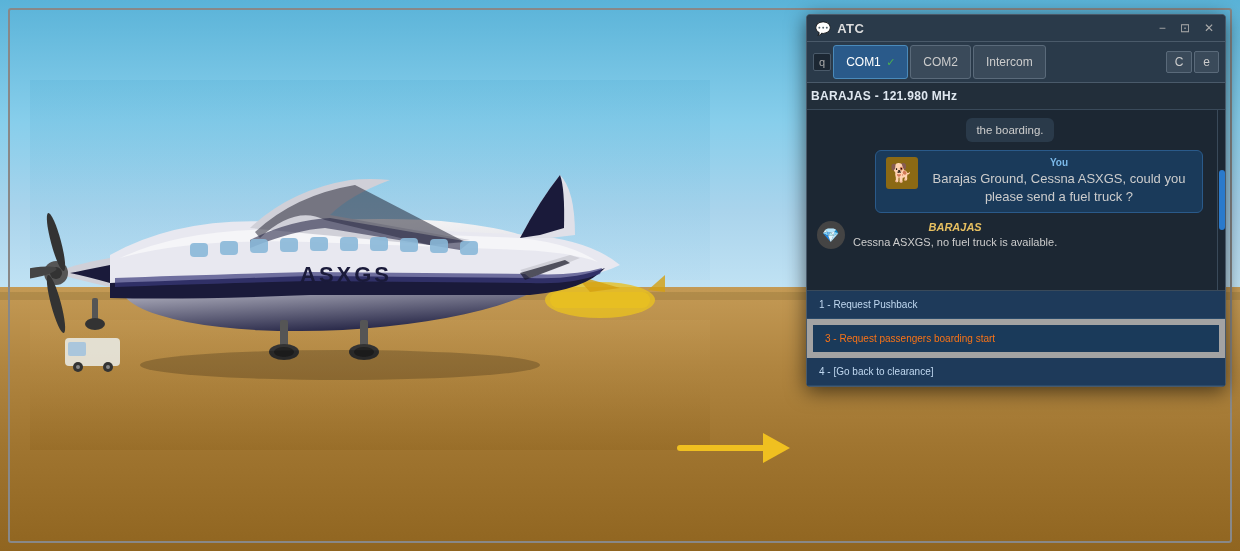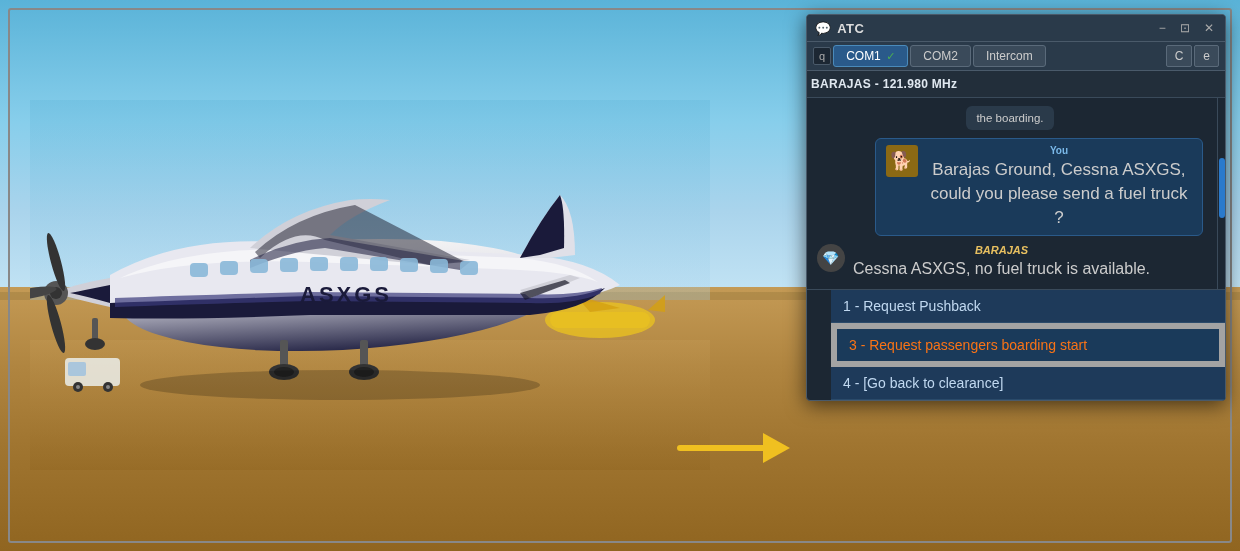--- a/index.html
+++ b/index.html
@@ -40,21 +40,21 @@
       position: absolute;
       top: 5px; left: 0; right: 0;
       height: 8px;
       background: rgba(150,120,60,0.4);
     }
 
     
     .airplane {
       position: absolute;
       left: 30px;
-      top: 100px;
+      top: 80px;
       width: 680px;
       height: 370px;
     }
 
     
     .airplane svg {
       width: 100%;
       height: 100%;
     }
 
@@ -137,21 +137,21 @@
       color: #aaa;
       font-size: 11px;
       padding: 2px 5px;
       background: #1c2733;
       border: 1px solid #4a5a6a;
       border-radius: 2px;
       cursor: pointer;
     }
 
     .tab-btn {
-      padding: 3px 12px;
+      padding: 9px 12px;
       font-size: 12px;
       border-radius: 3px;
       cursor: pointer;
       color: #ccc;
       background: #3a4a5a;
       border: 1px solid #5a6a7a;
     }
 
     .tab-btn.active {
       background: #2a5a8a;
@@ -253,21 +253,21 @@
 
     .msg-you-content .sender-name {
       color: #7ab8e8;
       font-weight: 700;
       font-size: 10px;
       margin-bottom: 2px;
     }
 
     .msg-you-content .msg-text {
       color: #ccc;
-      font-size: 17px;
+      font-size: 13px;
       line-height: 1.4;
     }
 
     .msg-barajas {
       align-self: flex-start;
       display: flex;
       gap: 8px;
       align-items: flex-start;
       max-width: 95%;
     }
@@ -288,38 +288,37 @@
     .msg-barajas-content .barajas-name {
       color: #e8c060;
       font-weight: 700;
       font-size: 11px;
       margin-bottom: 2px;
       font-style: italic;
     }
 
     .msg-barajas-content .msg-text {
       color: #ccc;
-      font-size: 16px;
+      font-size: 11px;
       line-height: 1.4;
     }
 
     
     .options-list {
       border-top: 1px solid #3a4a5a;
     }
 
     .option-item {
       padding: 8px 12px;
-      font-size: 14px;
+      font-size: 10px;
       color: #c0d8f0;
       background: #1e3a5a;
       border-bottom: 1px solid #2a4a6a;
       cursor: pointer;
       transition: background 0.1s;
-      margin-left: 24px;
     }
 
     .option-item.highlighted {
       background: #1a3a5a;
       border: 6px solid #a3a3a3;
       color: #f97316;
     }
 
     
     .arrow-container {

